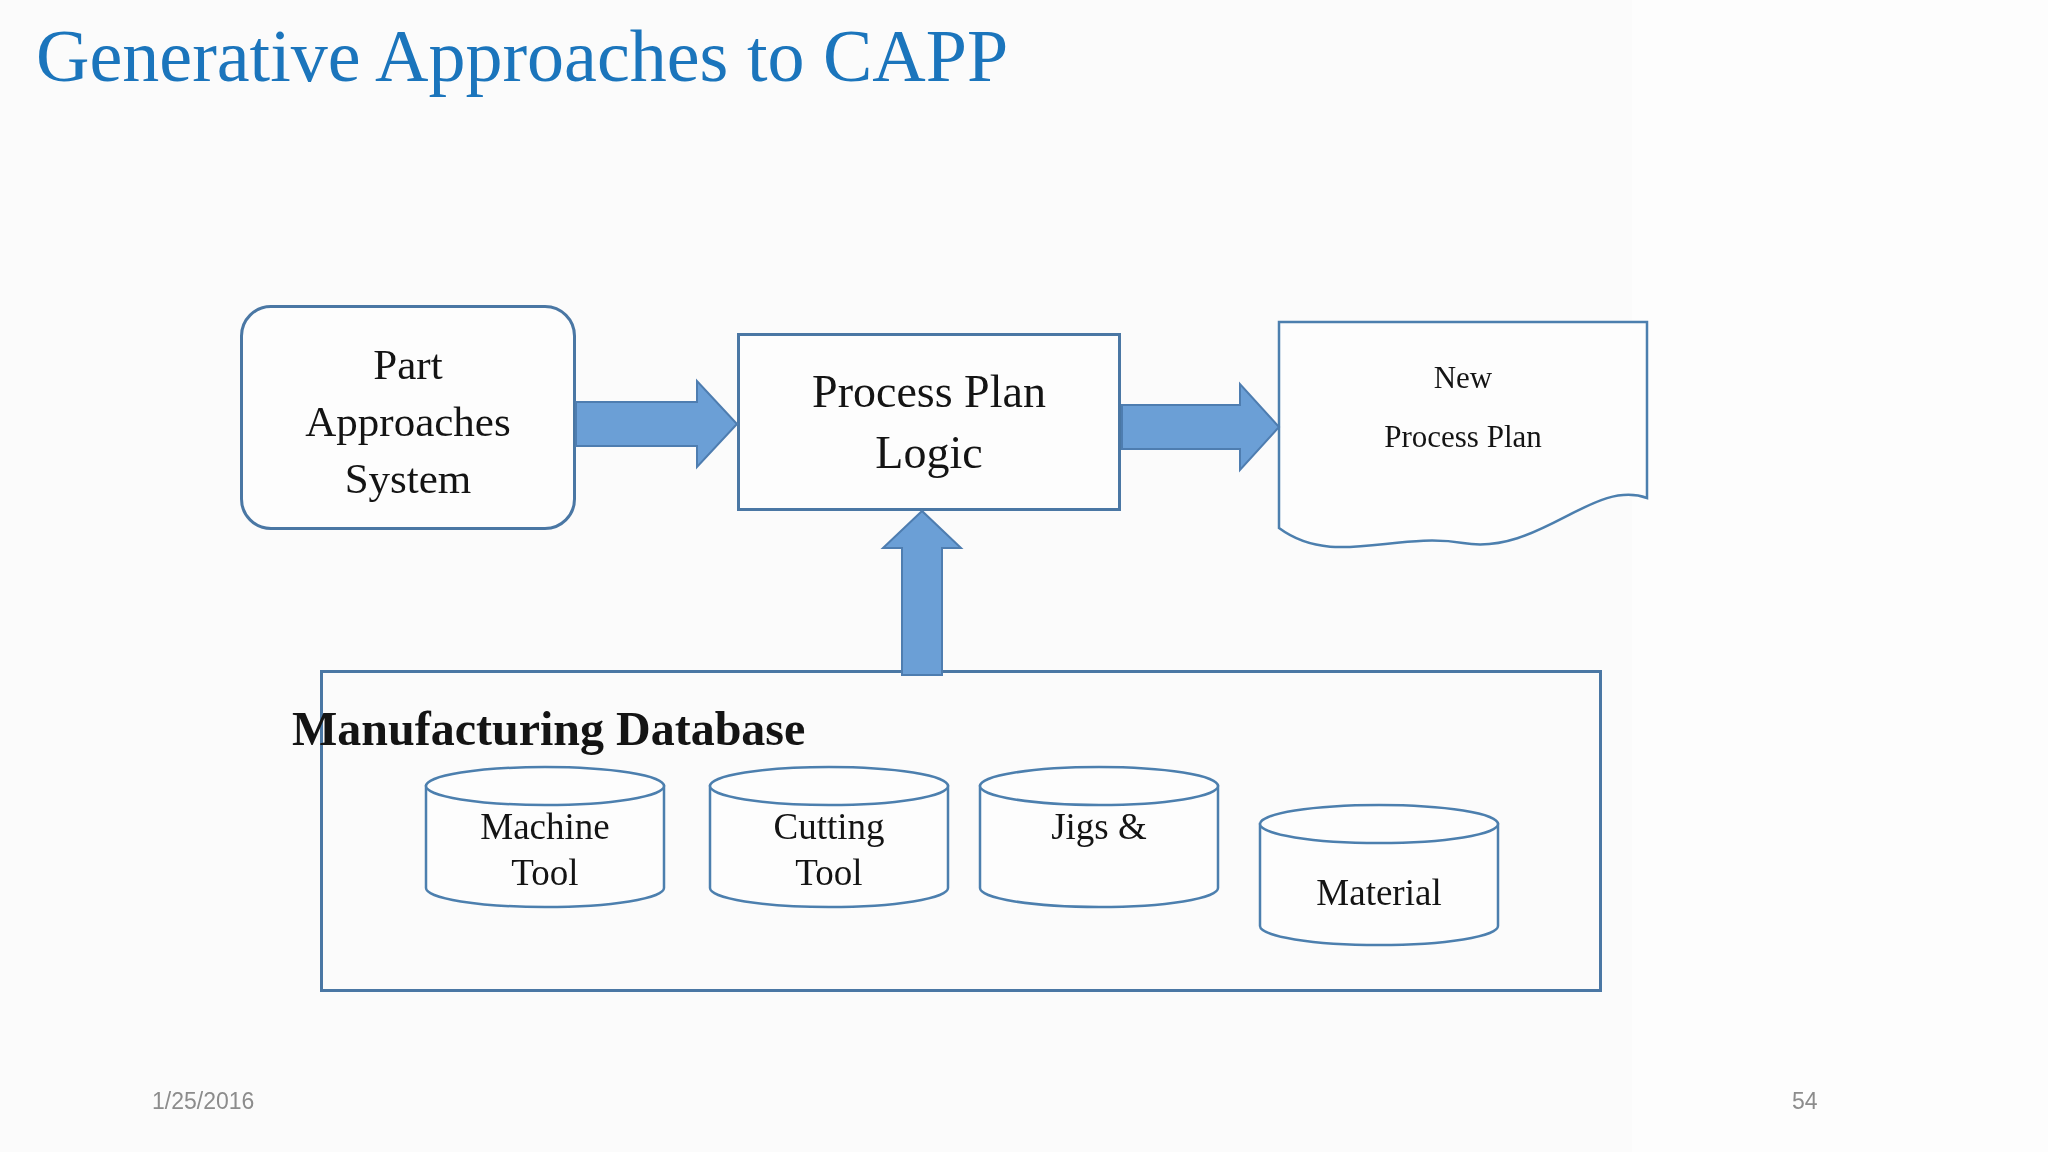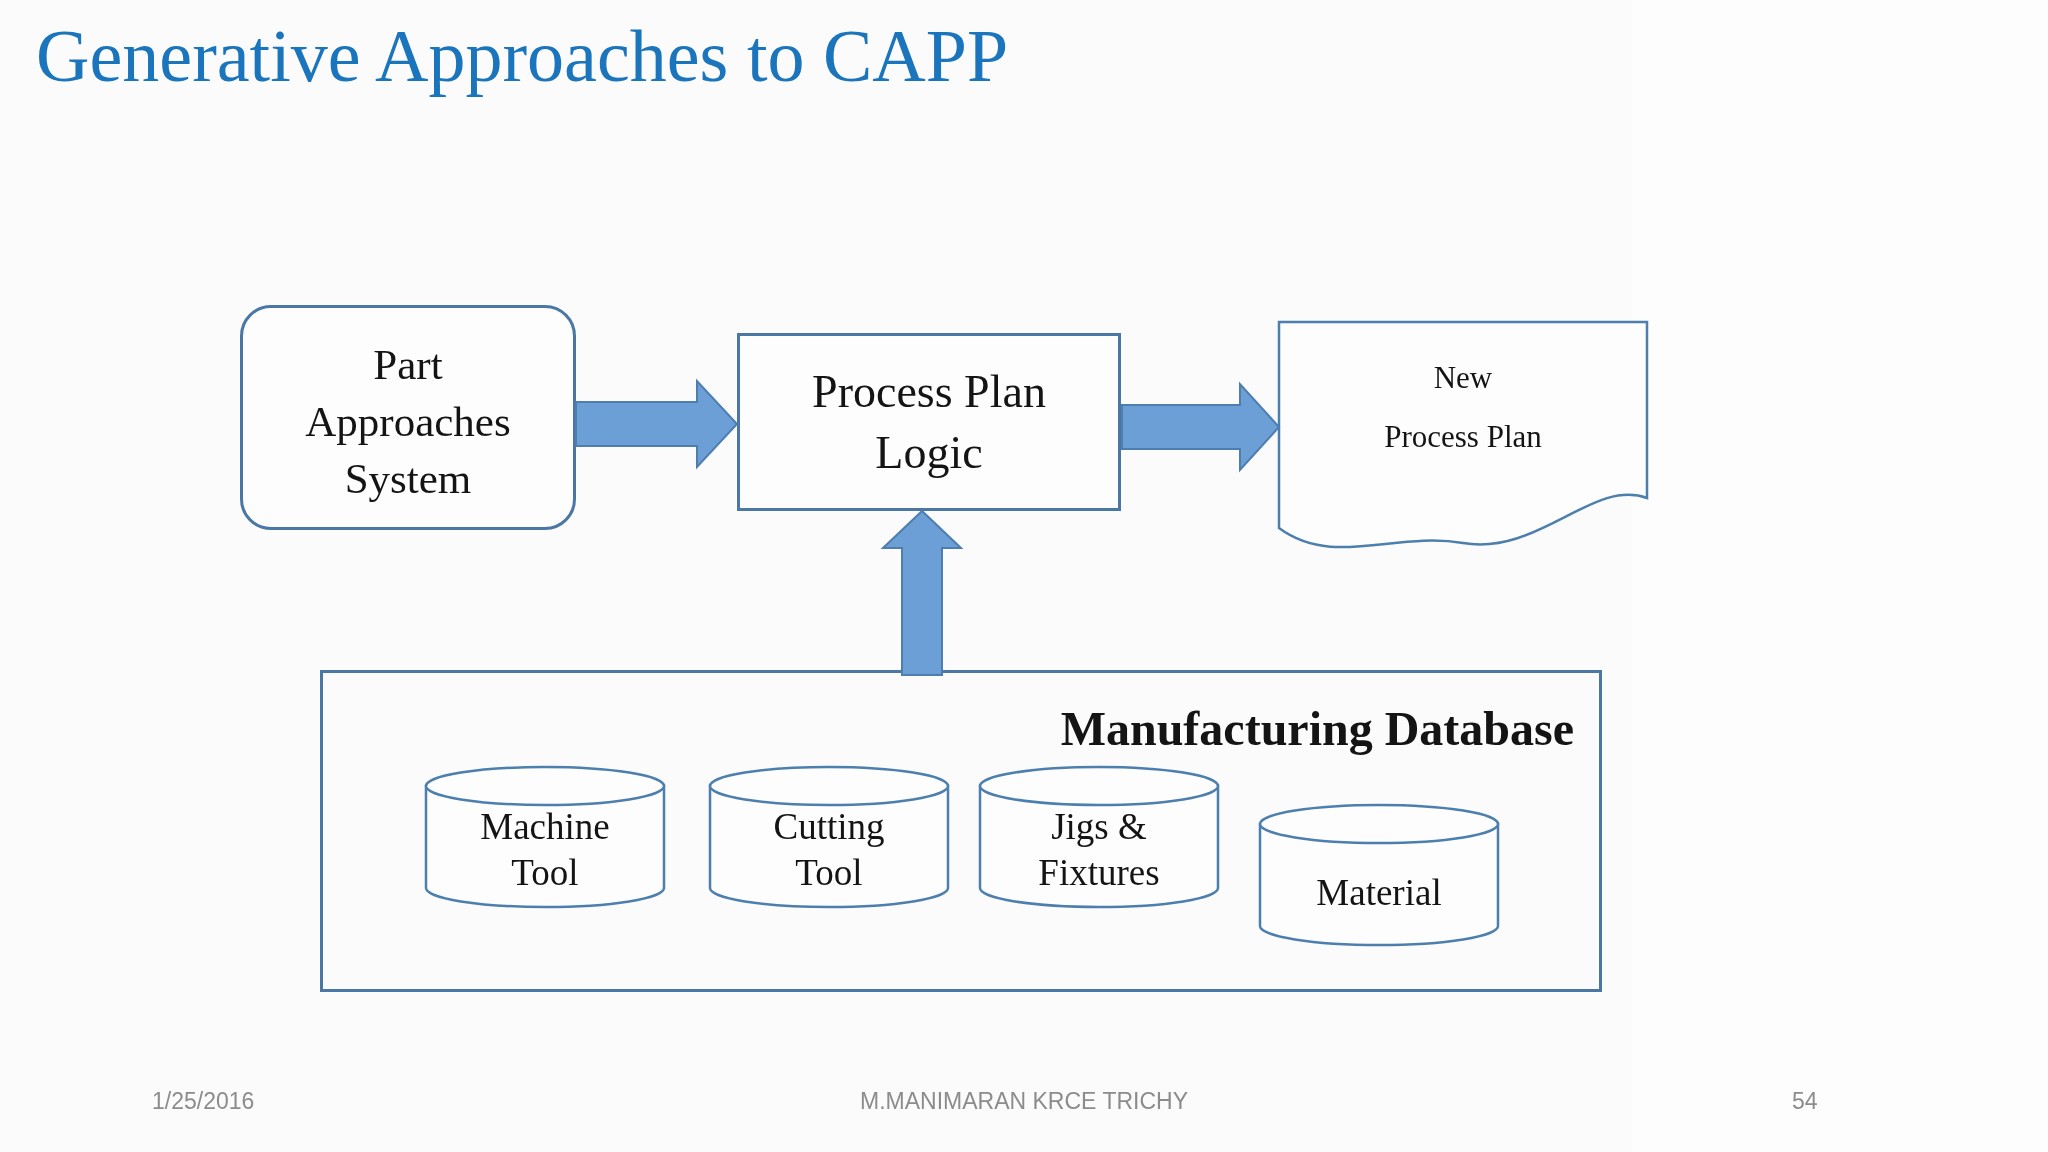--- a/index.html
+++ b/index.html
@@ -52,21 +52,21 @@
   .doc-label{
     position:absolute;left:1277px;top:348px;width:372px;z-index:3;
     text-align:center;font-size:31px;line-height:59px;
   }
   .container-box{
     position:absolute;left:320px;top:670px;width:1282px;height:322px;
     border:3px solid var(--border-blue);z-index:1;background:transparent;
   }
   .mdb-title{
     position:absolute;left:320px;top:702px;width:1282px;z-index:2;
-    text-align:right;font-weight:bold;font-size:48px;line-height:54px;
+    text-align:left;font-weight:bold;font-size:48px;line-height:54px;
     transform:translateX(-28px);
   }
   .cyl{position:absolute;width:242px;height:148px;z-index:2;}
   .cyl svg{position:absolute;left:0;top:0;}
   .cyl svg path,.cyl svg ellipse{fill:var(--box-bg);stroke:var(--cyl-stroke);stroke-width:2.5;}
   .cyl-label{
     position:absolute;left:0;top:39px;width:100%;z-index:2;
     text-align:center;font-size:37px;line-height:46px;
   }
   .cyl-label.single{padding-top:28px;}
@@ -149,33 +149,31 @@
     </div>
   </div>
 
   <div class="cyl cyl-jigs">
     <svg width="242" height="148" viewBox="0 0 242 148">
       <path d="M 2,21 L 2,123 A 119,19 0 0 0 240,123 L 240,21 Z"></path>
       <ellipse cx="121" cy="21" rx="119" ry="19"></ellipse>
     </svg>
     <div class="cyl-label">
       <span class="line">Jigs &amp;</span>
-      <span class="line">Fixtures</span>
     </div>
   </div>
 
   <div class="cyl cyl-material">
     <svg width="242" height="148" viewBox="0 0 242 148">
       <path d="M 2,21 L 2,123 A 119,19 0 0 0 240,123 L 240,21 Z"></path>
       <ellipse cx="121" cy="21" rx="119" ry="19"></ellipse>
     </svg>
     <div class="cyl-label single">
       <span class="line">Material</span>
     </div>
   </div>
 
   <div class="footer">
     <span class="footer-date">1/25/2016</span>
-    <span class="footer-center">M.MANIMARAN KRCE TRICHY</span>
     <span class="footer-page">54</span>
   </div>
 
 </div>
 
 </body></html>

